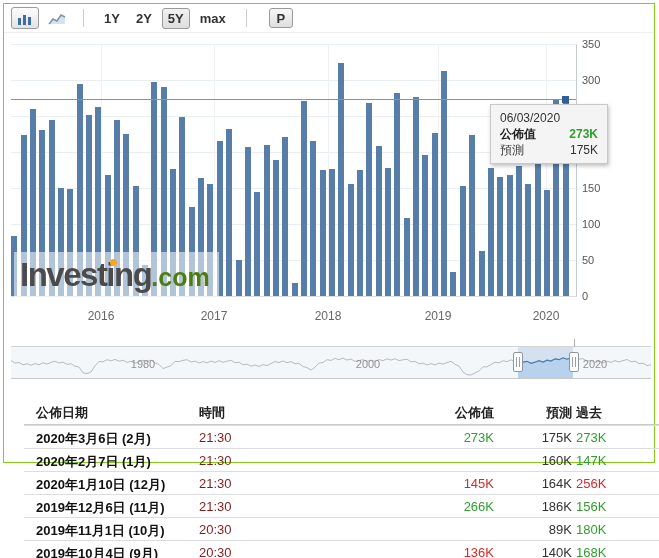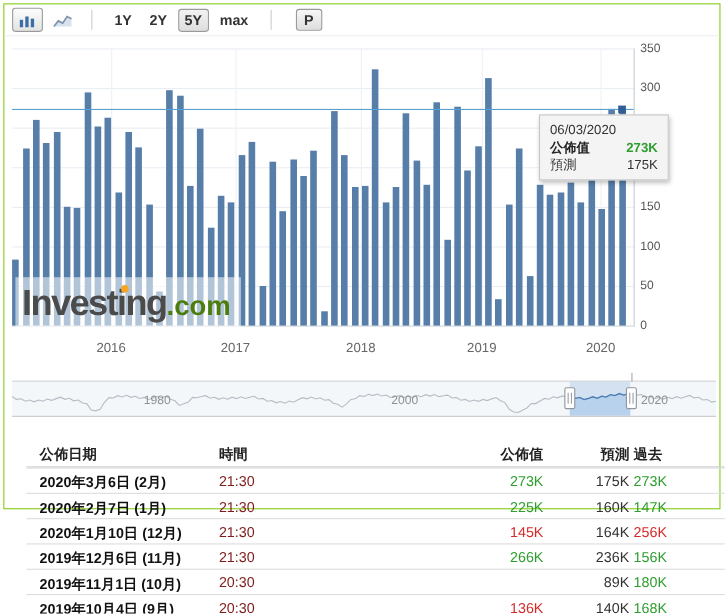--- a/index.html
+++ b/index.html
@@ -252,38 +252,37 @@
           <span class="cell c1">2020年3月6日 (2月)</span>
           <span class="cell c2">21:30</span>
           <span class="cell c3 g">273K</span>
           <span class="cell c4">175K</span>
           <span class="cell c5 g">273K</span>
           <span class="dot"></span>
         </div>
         <div class="trow2">
           <span class="cell c1">2020年2月7日 (1月)</span>
           <span class="cell c2">21:30</span>
-          <span class="cell c3 g">225K</span>
           <span class="cell c4">160K</span>
           <span class="cell c5 g">147K</span>
           <span class="dot"></span>
         </div>
         <div class="trow2">
           <span class="cell c1">2020年1月10日 (12月)</span>
           <span class="cell c2">21:30</span>
           <span class="cell c3 r">145K</span>
           <span class="cell c4">164K</span>
           <span class="cell c5 r">256K</span>
           <span class="dot"></span>
         </div>
         <div class="trow2">
           <span class="cell c1">2019年12月6日 (11月)</span>
           <span class="cell c2">21:30</span>
           <span class="cell c3 g">266K</span>
-          <span class="cell c4">236K</span>
+          <span class="cell c4">186K</span>
           <span class="cell c5 g">156K</span>
           <span class="dot"></span>
         </div>
         <div class="trow2">
           <span class="cell c1">2019年11月1日 (10月)</span>
           <span class="cell c2">20:30</span>
           <span class="cell c4">89K</span>
           <span class="cell c5 g">180K</span>
           <span class="dot"></span>
         </div>

